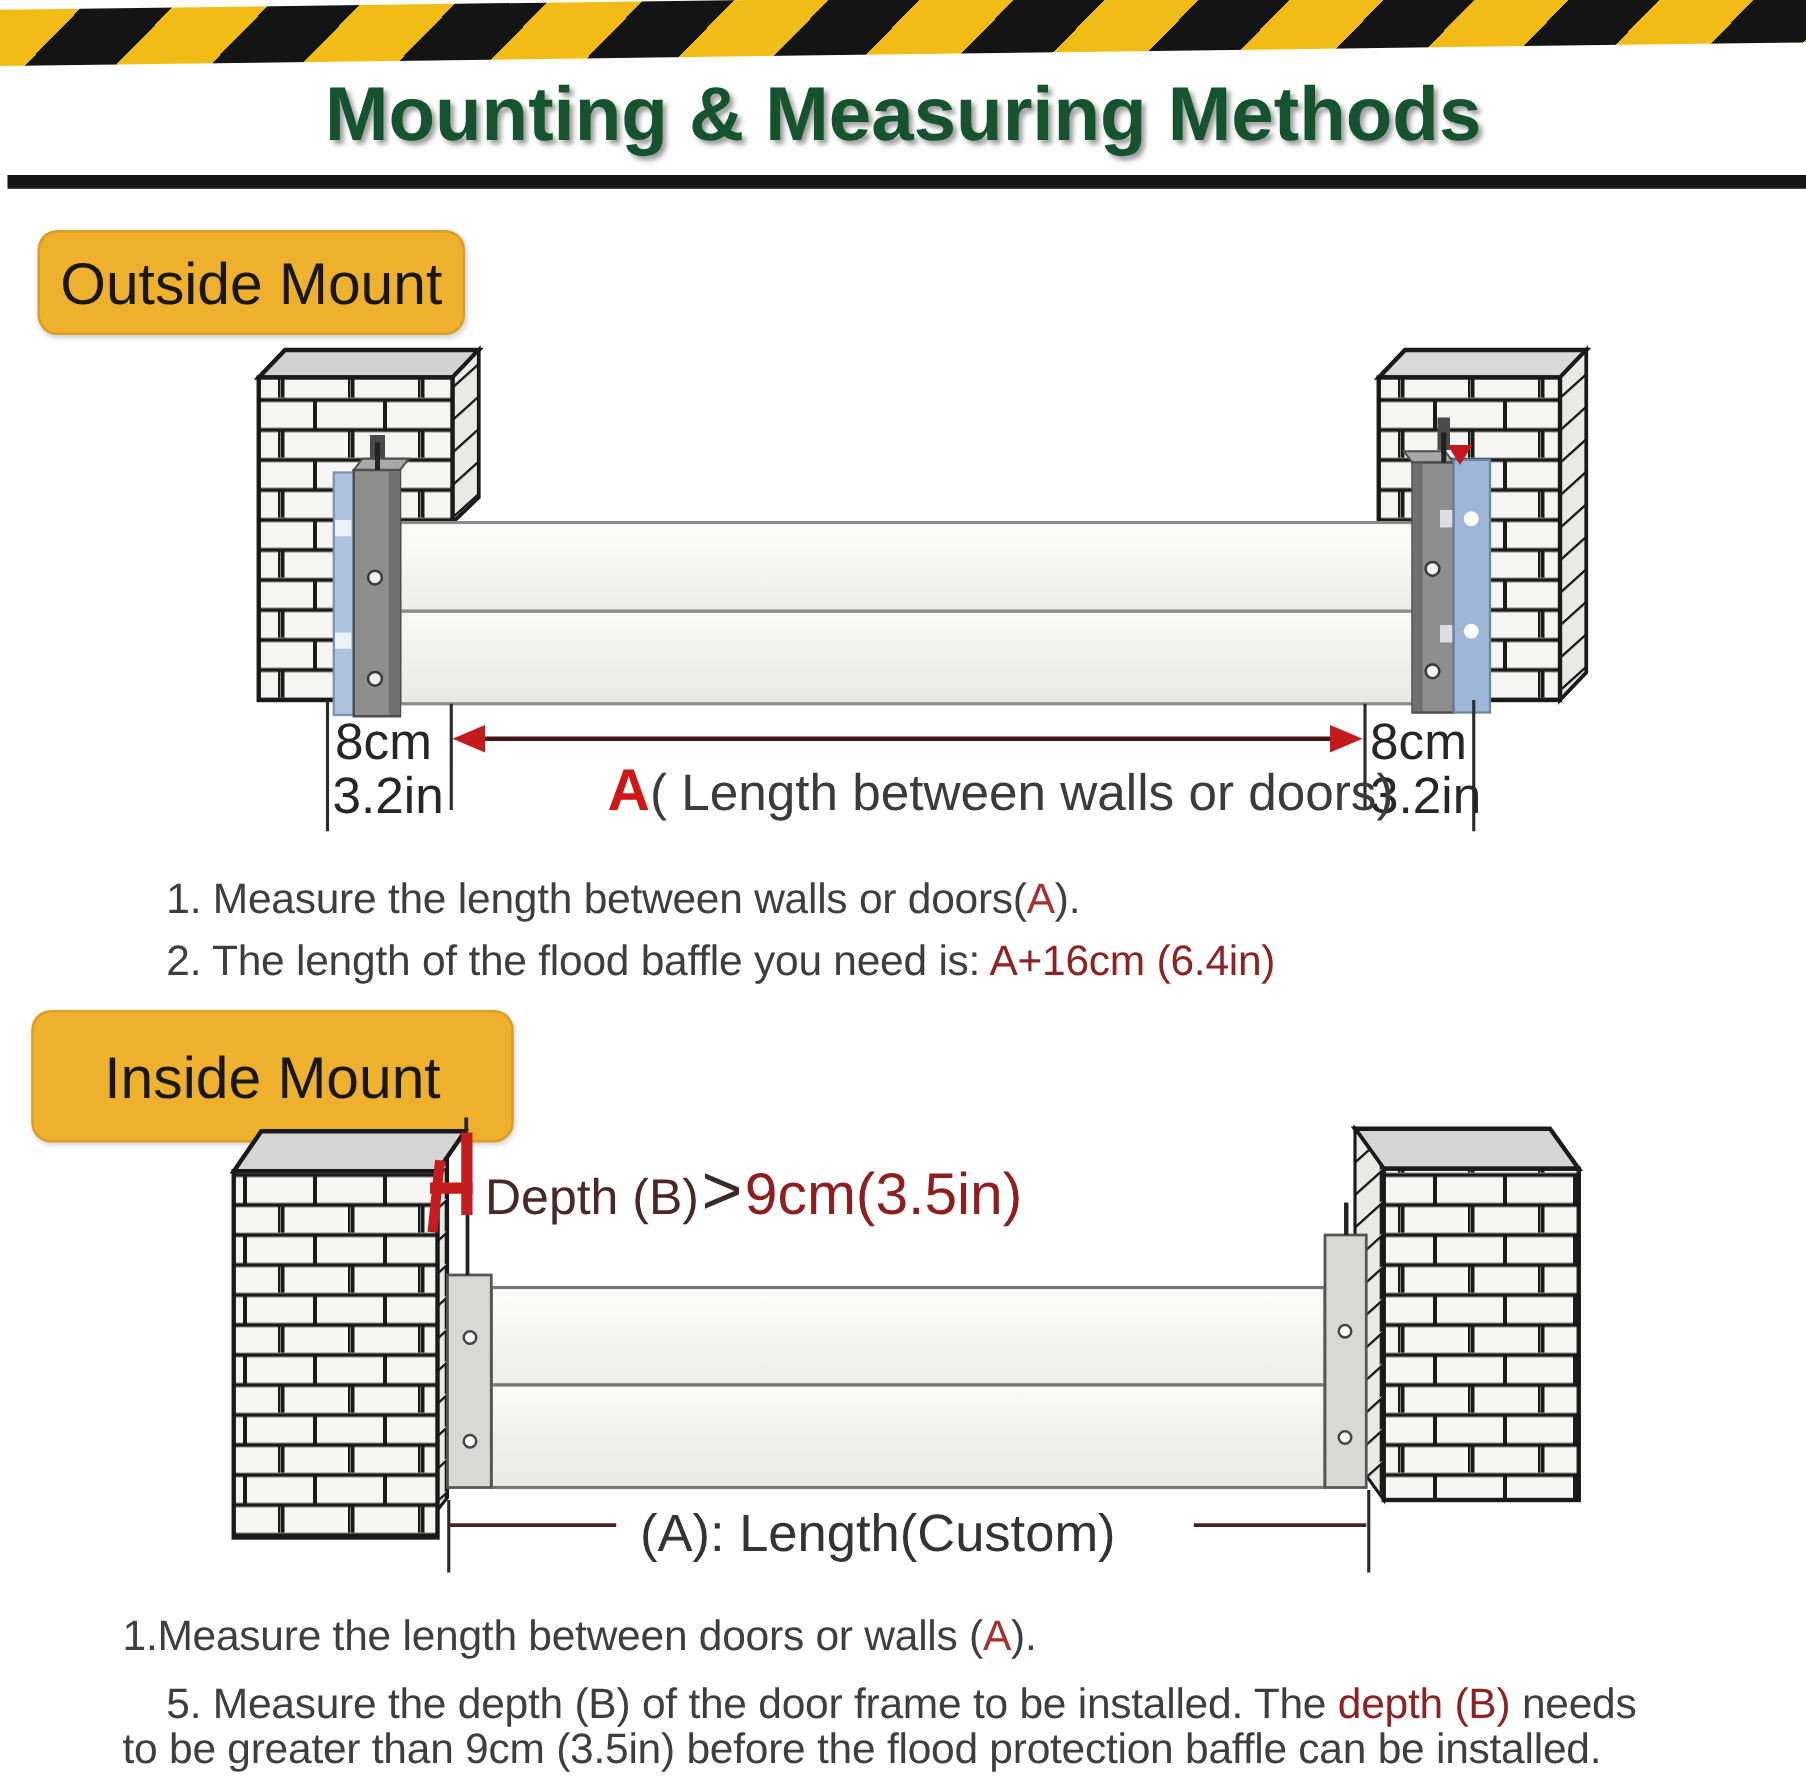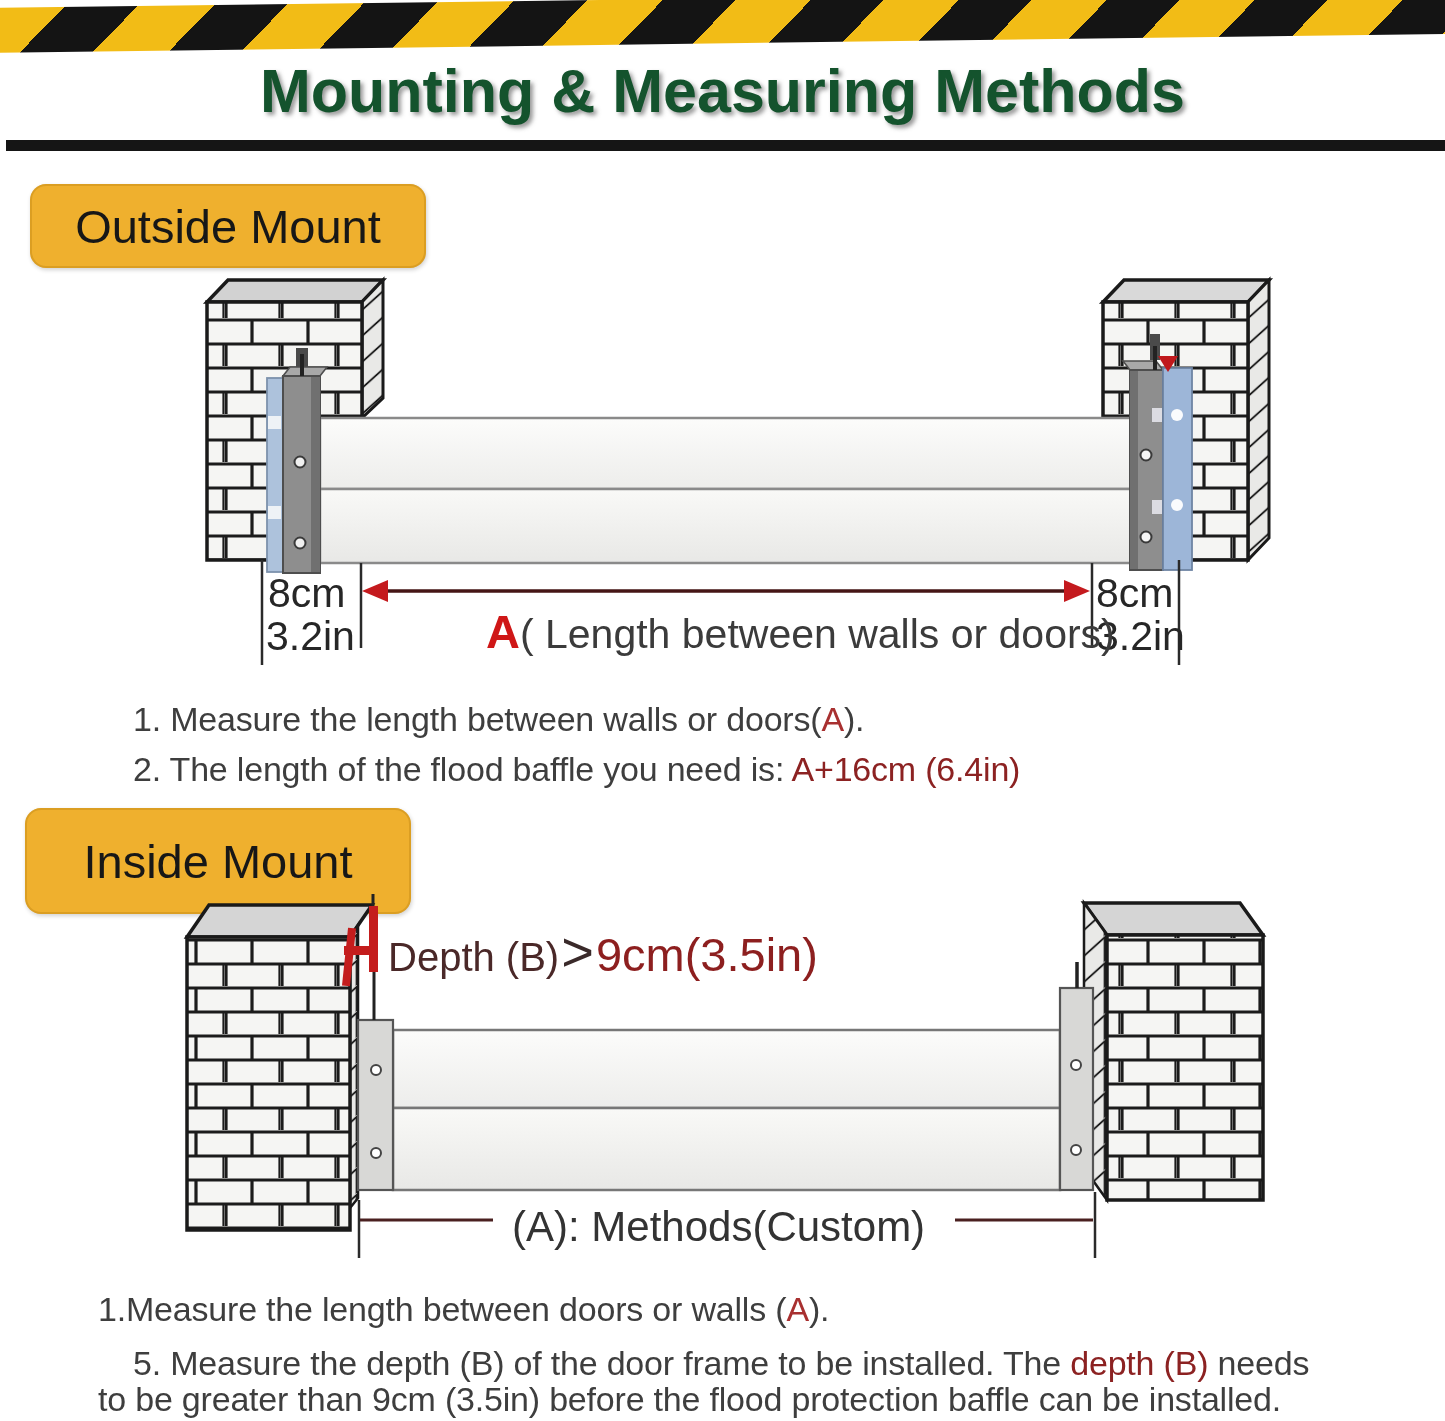--- a/index.html
+++ b/index.html
@@ -34,21 +34,21 @@
 </style>
 </head>
 <body>
 
 <div class="page">
 
   <div class="abs hazard"></div>
   <div class="abs title">Mounting &amp; Measuring Methods</div>
   <div class="abs blackbar"></div>
 
-  <div class="abs badge" style="left:30px;top:184px;width:396px;height:84px;">
+  <div class="abs badge" style="left:30px;top:184px;width:342px;height:84px;">
     <span>Outside Mount</span>
   </div>
 
   <svg class="abs" style="left:0;top:270px;" width="1445" height="400" viewBox="0 0 1445 400">
     <defs>
       <pattern id="brickF" width="56" height="48" patternUnits="userSpaceOnUse">
         <rect width="56" height="48" fill="#f5f5f3"></rect>
         <g stroke="#1b1b1b" stroke-width="3.2" fill="none">
           <path d="M0 2 H56 M0 26 H56"></path>
           <path d="M28 2 V26"></path>
@@ -202,20 +202,20 @@
   </svg>
 
   <div class="abs lbl-row" style="left:388px;top:924px;">
     <span class="depth-name">Depth (B) </span>
       <span class="depth-gt">&gt;</span>
       <span class="depth-val">9cm(3.5in)</span>
   </div>
   <div class="abs lbl-row" style="left:512px;top:1206px;">
     <span class="lenlbl">(</span>
       <span class="lenlbl red">A</span>
-      <span class="lenlbl">): Methods(Custom)</span>
+      <span class="lenlbl">): Length(Custom)</span>
   </div>
 
   <div class="abs instr" style="left:98px;top:1292px;"><span>1.Measure the length between doors or walls (</span><span class="red">A</span><span>).</span></div>
   <div class="abs instr" style="left:133px;top:1346px;"><span>5. Measure the depth (B) of the door frame to be installed. The </span><span class="maroon">depth (B)</span><span> needs</span></div>
   <div class="abs instr" style="left:98px;top:1382px;">to be greater than 9cm (3.5in) before the flood protection baffle can be installed.</div>
 
 </div>
 
 </body></html>

